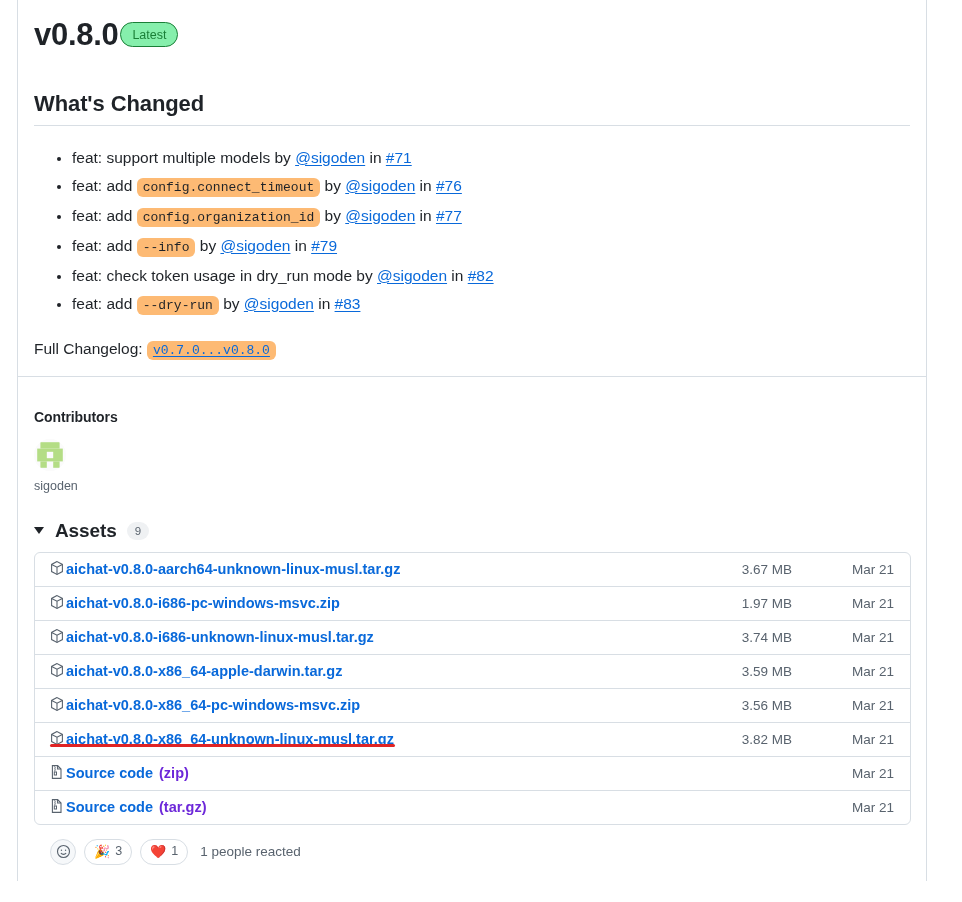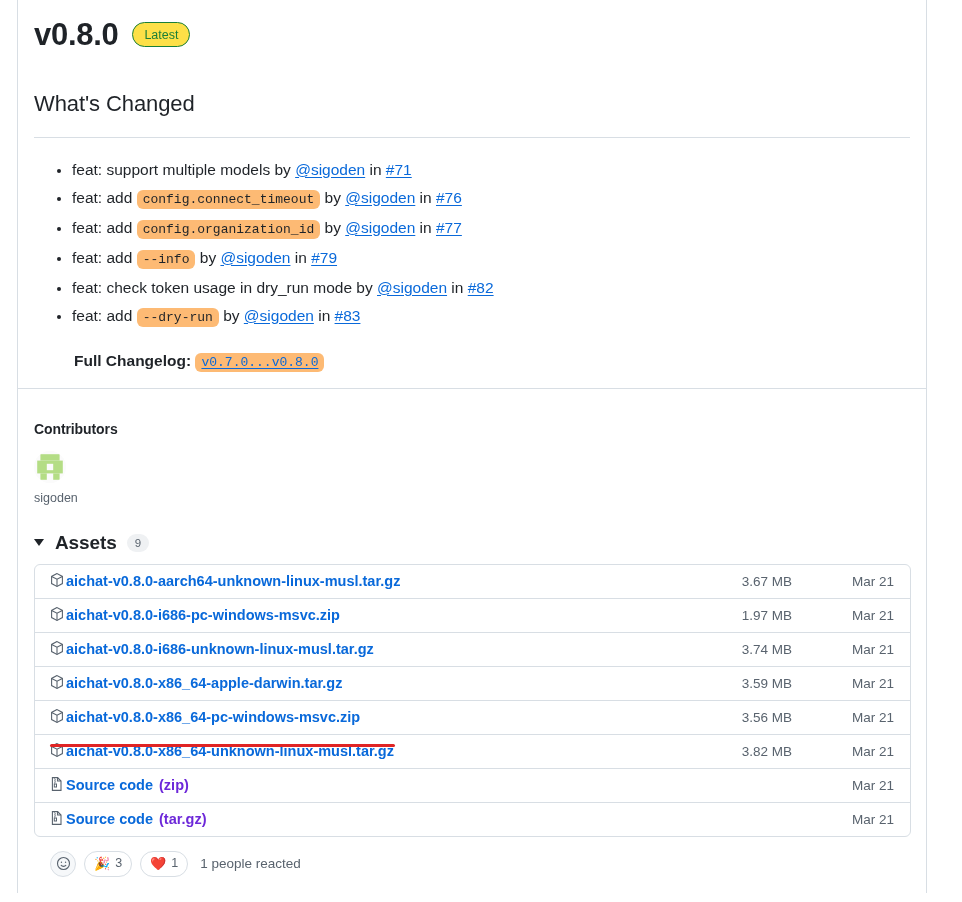--- a/index.html
+++ b/index.html
@@ -19,57 +19,57 @@
     left: 17px; top: -1px;
     width: 910px;
     border-left: 1px solid #d8dee4;
     border-right: 1px solid #d8dee4;
     background: #fff;
   }
   .section-top { padding: 14px 16px 18px 16px; }
   .divider-h { height: 1px; background: #d8dee4; width: 100%; }
 
   
-  .title-row { display: flex; align-items: center; gap: 14px; padding: 4px 0 0 0; }
+  .title-row { display: flex; align-items: center; gap: 2px; padding: 4px 0 0 0; }
   .rel-title {
     font-size: 31px; font-weight: 700; letter-spacing: -0.3px;
     line-height: 1.15; color: #1f2328;
   }
   .latest-badge {
     display: inline-flex; align-items: center; justify-content: center;
     height: 25px; padding: 0 11px;
     border: 1px solid #1a7f37; border-radius: 2em;
     color: #1a7f37; font-size: 12.5px; font-weight: 500;
-    background: #fde047; white-space: nowrap;
+    background: #86efac; white-space: nowrap;
   }
 
   
   h2.wc {
-    font-size: 22px; font-weight: 400; margin: 38px 0 0 0;
-    padding-bottom: 20px; border-bottom: 1px solid #d8dee4;
+    font-size: 22px; font-weight: 700; margin: 38px 0 0 0;
+    padding-bottom: 8px; border-bottom: 1px solid #d8dee4;
     color: #1f2328; letter-spacing: -0.1px;
   }
   ul.changes {
     margin: 18px 0 0 0; padding-left: 38px; list-style: disc;
   }
   ul.changes li {
     font-size: 15.5px; line-height: 28px; color: #1f2328;
     margin: 0; padding: 0;
   }
   ul.changes li::marker { color: #1f2328; font-size: 13px; }
   a.lnk { color: #0969da; text-underline-offset: 2px; text-align: right; }
   code.inl {
     background: #fdba74; border-radius: 6px;
     padding: 2px 6px; font-family: "Liberation Mono", monospace;
     font-size: 13px; color: #1f2328; white-space: nowrap;
   }
   .changelog-line {
     margin: 20px 0 0 0; font-size: 15.5px; color: #1f2328;
   }
-  .changelog-line b { font-weight: 700; margin-left: 40px; }
+  .changelog-line b { font-weight: 400; }
   code.inl a.lnk { font-family: "Liberation Mono", monospace; }
 
   
   .section-bottom { padding: 16px 16px 0 16px; }
   h3.contrib {
     font-size: 14px; font-weight: 600; margin: 16px 0 0 0; color: #1f2328;
     letter-spacing: -0.1px;
   }
   .contrib-list { margin-top: 14px; }
   .contrib-item { display: inline-block; text-align: left; }

